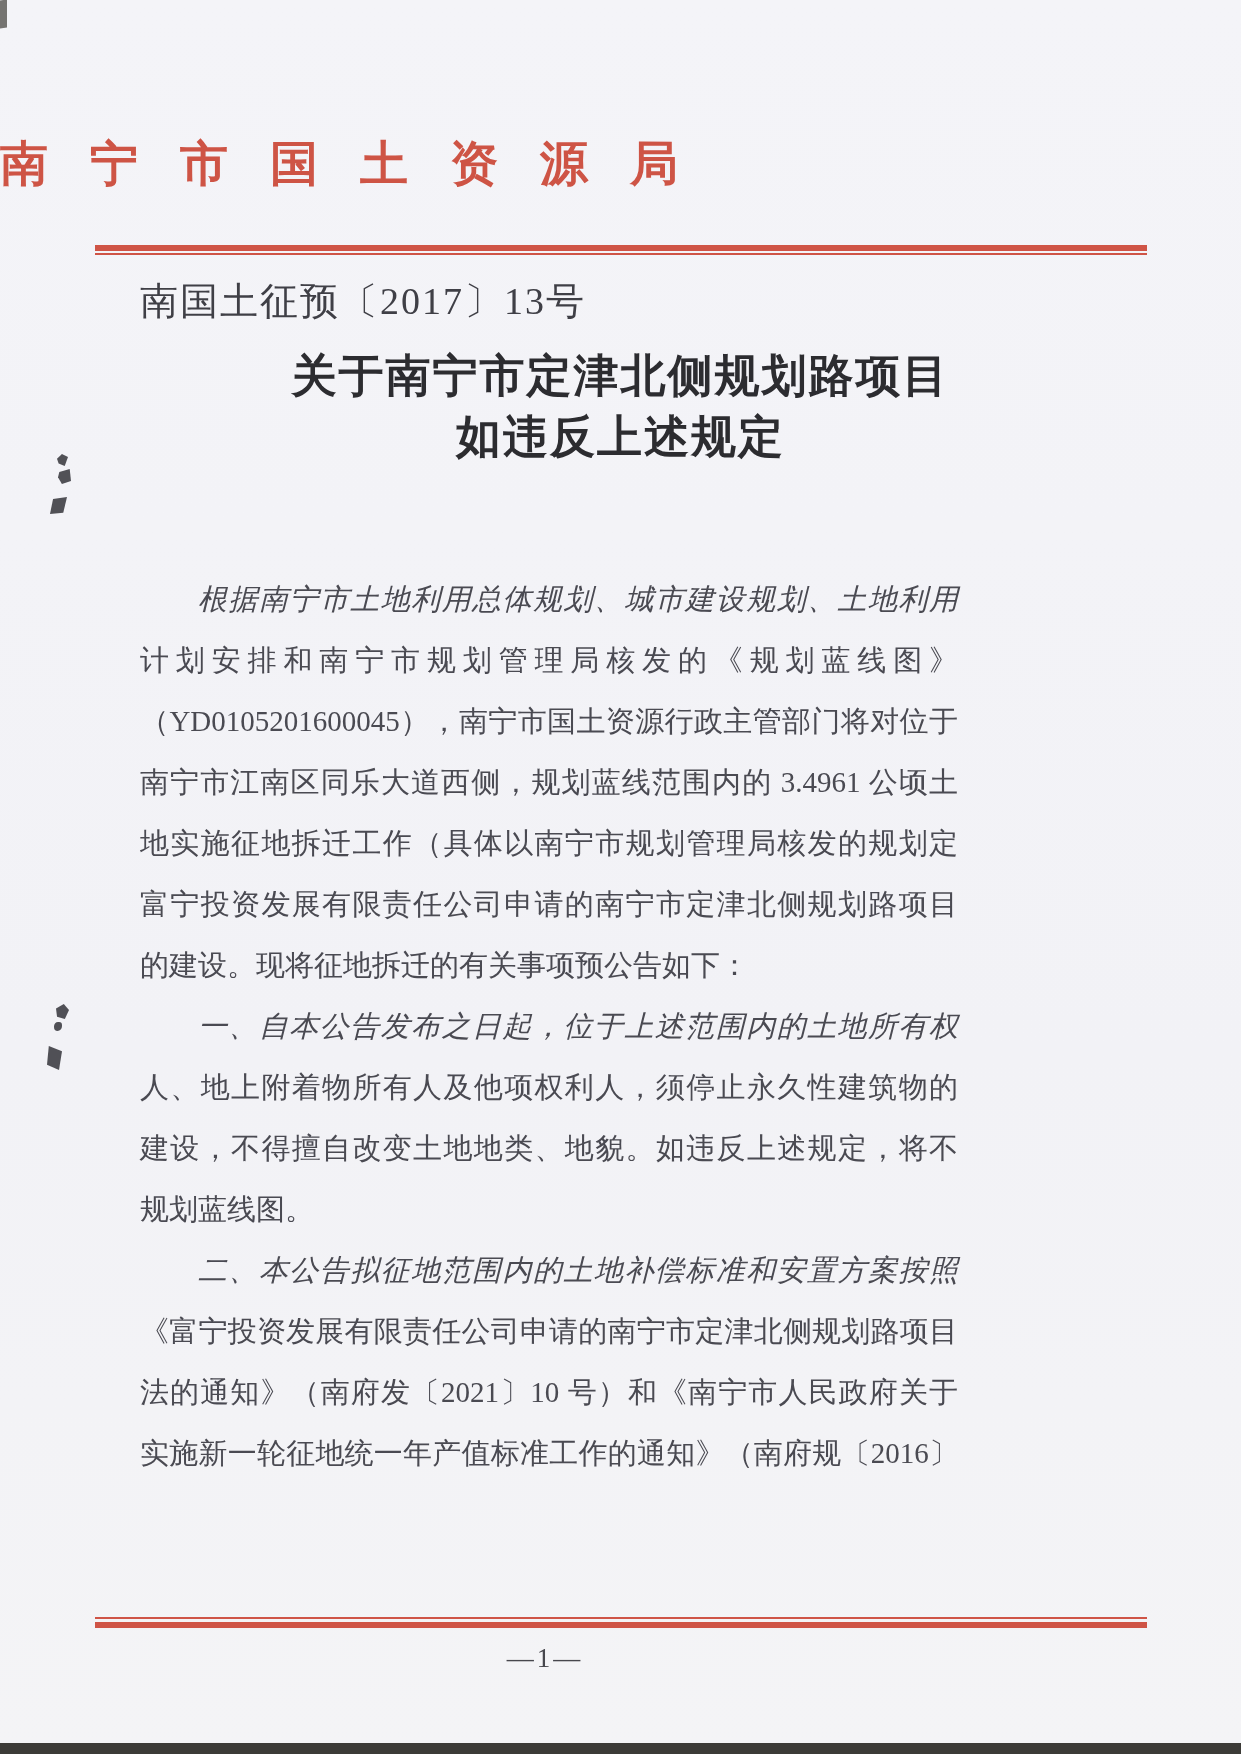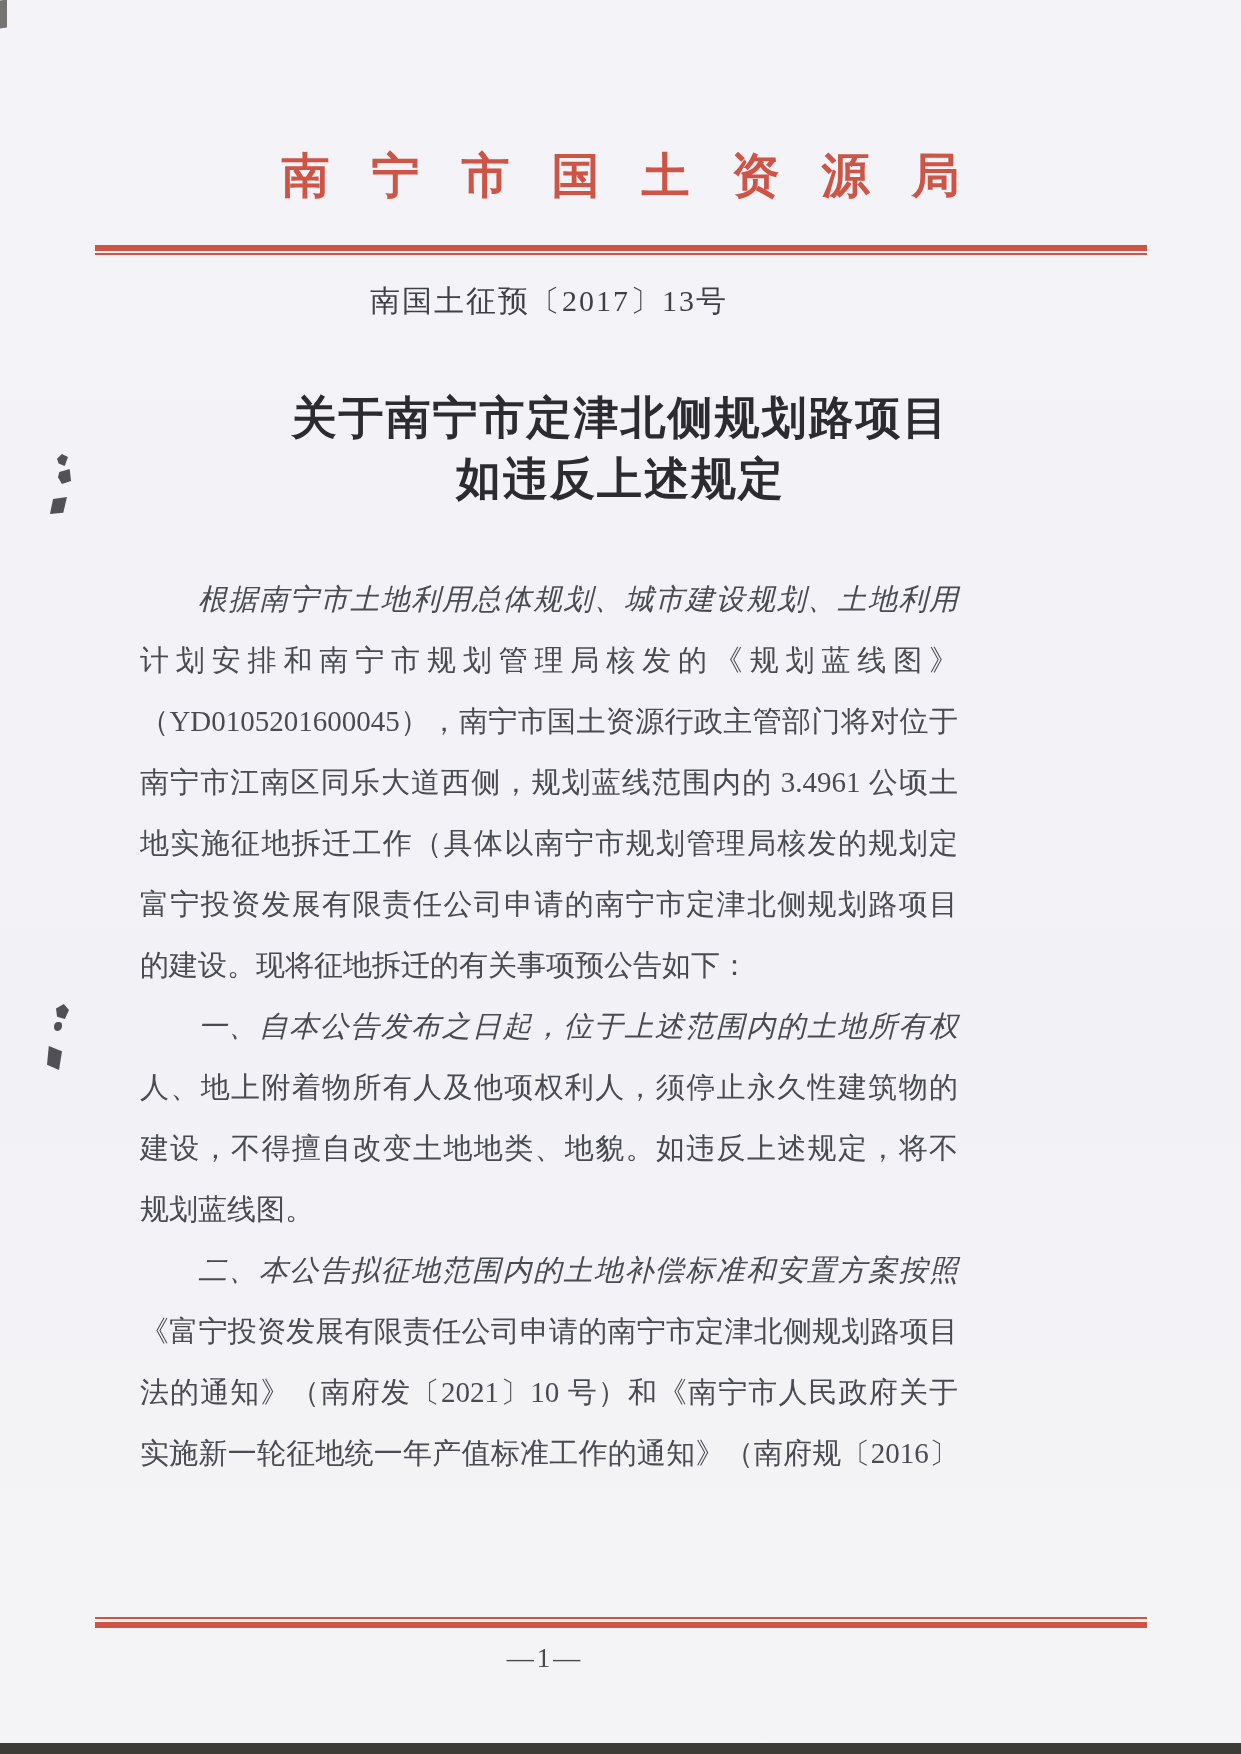--- a/index.html
+++ b/index.html
@@ -9,51 +9,50 @@
     height: 1754px;
     margin: 0 auto;
     background: linear-gradient(180deg, #f4f4f8 0%, #f2f2f6 60%, #f4f4f6 100%);
     overflow: hidden;
     font-family: "Liberation Serif", "DejaVu Serif", serif;
   }
 
   
   .agency-header {
     position: absolute;
-    top: 146px; left: 0; width: 100%;
-    text-align: center;
+    top: 134px; left: 0; width: 100%;
     color: #ce5445;
     font-size: 48px;
     font-weight: bold;
     line-height: 60px;
   }
   .agency-text { letter-spacing: 42px; margin-right: -42px; }
 
   
   .sep-line {
     position: absolute;
     top: 245px; left: 95px; width: 1052px;
     height: 2px;
     border-top: 6px solid #cf5446;
     border-bottom: 2px solid #cf5446;
   }
 
   .doc-number {
     position: absolute;
     top: 282px; left: 140px; width: 818px;
-    text-align: center;
-    font-size: 30px;
+    text-align: left;
+    font-size: 38px;
     line-height: 38px;
     color: #3f3f46;
     letter-spacing: 2px;
   }
 
   .doc-title {
     position: absolute;
-    top: 388px; left: 0; width: 100%;
+    top: 346px; left: 0; width: 100%;
     margin: 0;
     text-align: center;
     font-size: 45px;
     font-weight: bold;
     line-height: 61px;
     color: #2c2c30;
     letter-spacing: 2px;
   }
 
   .body-text {

